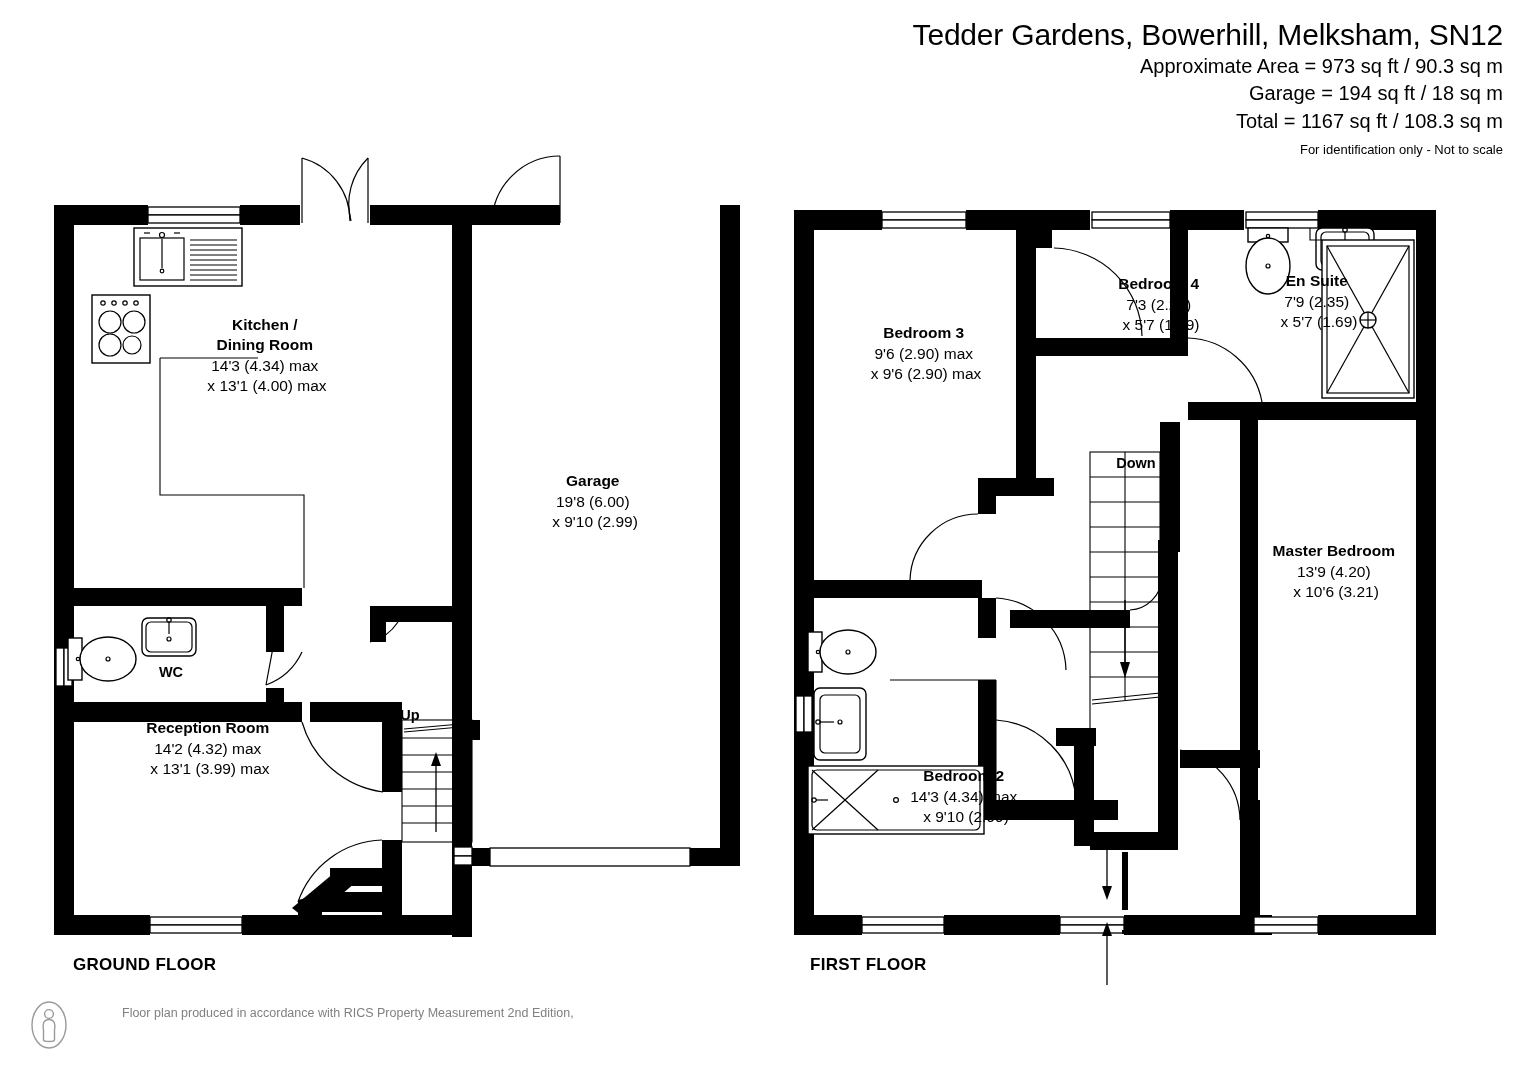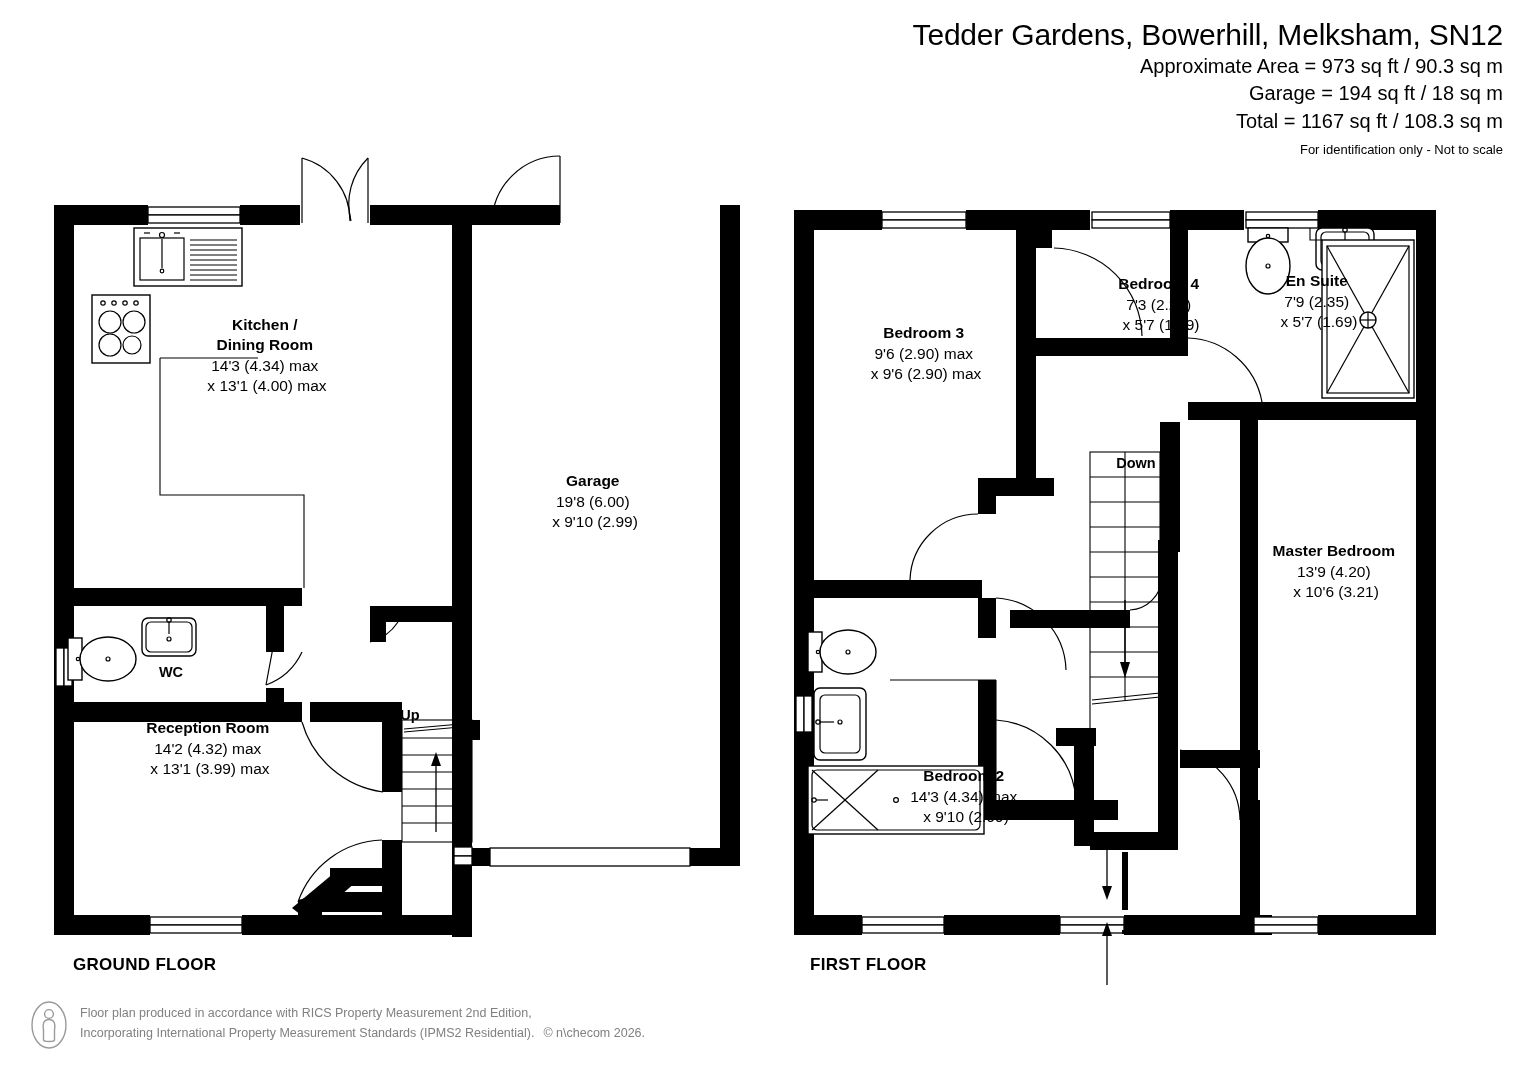--- a/index.html
+++ b/index.html
@@ -21,21 +21,21 @@
   #first-plan  { left:770px; top:140px; width:740px; height:800px; }
 
   .floor-caption {
     position:absolute; font-size:17px; font-weight:bold; letter-spacing:0.3px;
   }
   #ground-caption { left:58px; top:955px;margin-left:15px; }
   #first-caption  { left:810px; top:955px; }
 
   .footer { position:absolute; left:30px; top:1000px; display:flex; gap:12px; align-items:flex-start; }
   .footer-icon { width:38px; height:50px; flex:0 0 auto; }
-  .footer-text { font-size:12.5px; line-height:1.62; color:#808080; padding-top:3px; }
+  .footer-text { font-size:12.5px; line-height:1.62; color:#808080; padding-top:3px;margin-left:42px; }
   .footer-text div { white-space:nowrap; }
   .sp { display:inline-block; width:9px; }
 
   svg { display:block; overflow:visible; }
   .wall { fill:#000000; }
   .thin2 { fill:none; stroke:#000000; stroke-width:1.1; }
   .swing { fill:none; stroke:#000000; stroke-width:1.2; }
   .fix { fill:#ffffff; stroke:#000000; stroke-width:1.4; }
   .fixl { fill:none; stroke:#000000; stroke-width:1.2; }
   .win { fill:#ffffff; stroke:#000000; stroke-width:1.3; }
@@ -472,17 +472,14 @@
 <div class="floor-caption" id="first-caption">FIRST FLOOR</div>
 
 <div class="footer">
   <svg class="footer-icon" viewBox="0 0 38 50">
     <ellipse cx="19" cy="25" rx="17" ry="23" fill="none" stroke="#9a9a9a" stroke-width="1.4"></ellipse>
     <circle cx="19" cy="14" r="4.4" fill="none" stroke="#9a9a9a" stroke-width="1.4"></circle>
     <path d="M 19,19.5 C 13,19.5 12.5,25 13.5,30 L 13.5,40 C 13.5,42 24.5,42 24.5,40 L 24.5,30 C 25.5,25 25,19.5 19,19.5 Z" fill="none" stroke="#9a9a9a" stroke-width="1.4"></path>
   </svg>
   <div class="footer-text">
     <div>Floor plan produced in accordance with RICS Property Measurement 2nd Edition,</div>
-    <div>
-      <span>Incorporating International Property Measurement Standards (IPMS2 Residential).</span><span class="sp"></span><span>© n\checom 2026.</span>
-    </div>
   </div>
 </div>
 
 </body></html>

